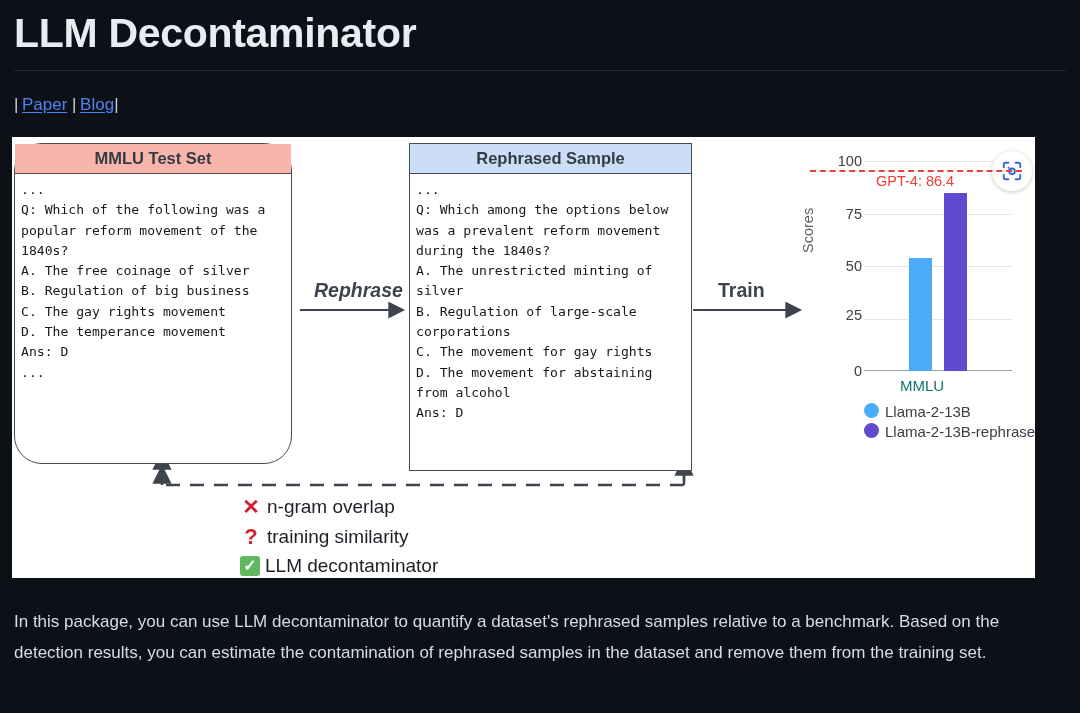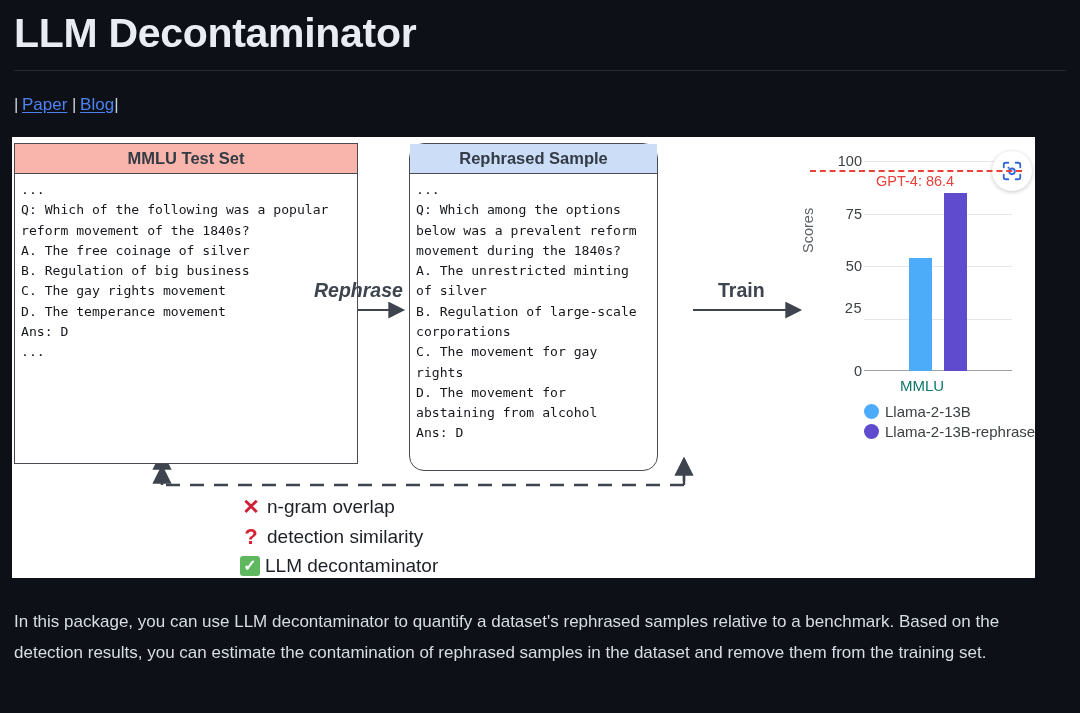--- a/index.html
+++ b/index.html
@@ -75,24 +75,24 @@
   .panel-body {
     font-family: "DejaVu Sans Mono", monospace;
     font-size: 13.1px;
     line-height: 1.55;
     color: #16181d;
     padding: 6px 6px 4px 6px;
     white-space: pre-wrap;
     position: relative;
   }
 
-  #panel-mmlu { left: 2px; top: 6px; width: 344px; height: 321px; }
+  #panel-mmlu { left: 2px; top: 6px; width: 278px; height: 321px; border-radius: 28px; }
   #panel-mmlu .panel-head { background: #f9b4ab; }
 
-  #panel-rephrased { left: 397px; top: 6px; width: 249px; height: 328px; border-radius: 15px; }
+  #panel-rephrased { left: 397px; top: 6px; width: 283px; height: 328px; }
   #panel-rephrased .panel-head { background: #cbddf7; }
 
   .clean-badge {
     position: absolute;
     left: 117px; top: 284px;
     min-width: 155px;
     height: 36px;
     border-radius: 18px;
     background: #bdeeb9;
     display: flex; align-items: center; justify-content: center;
@@ -210,21 +210,21 @@
     text-align: center;
     font-size: 15px;
     color: #0f766e;
   }
   .chart-legend {
     position: absolute;
     left: 62px; top: 262px;
     display: flex; flex-direction: column; gap: 3px;
   }
   .legend-row {
-    display: flex; align-items: center; gap: 6px;
+    display: flex; align-items: flex-start; gap: 6px;
     font-size: 15px;
     color: #3c4043;
     white-space: nowrap;
   }
   .legend-dot {
     width: 15px; height: 15px;
     border-radius: 50%;
     flex: 0 0 15px;
   }
   .lens-btn {
@@ -330,36 +330,36 @@
     <div class="arrow-label italic" style="left:302px; top:142px;">Rephrase</div>
     <div class="arrow-label bold" style="left:706px; top:142px;">Train</div>
 
     <div class="detect-list">
       <div class="detect-row">
         <span class="mark cross">✕</span>
         <span>n-gram overlap</span>
       </div>
       <div class="detect-row">
         <span class="mark quest">?</span>
-        <span>detection similarity</span>
+        <span>training similarity</span>
       </div>
       <div class="detect-row">
         <span class="mark check">✓</span>
         <span>LLM decontaminator</span>
       </div>
     </div>
 
     <div class="chart">
       <div class="ylabel">Scores</div>
       <div class="chart-plot" id="chart-plot">
         <div class="axis-base"></div>
       <div class="gridline" style="top: 210px; background: transparent;"></div>
           <div class="ytick" style="top: 210px;">0</div>
           <div class="gridline" style="top: 157.5px;"></div>
-          <div class="ytick" style="top: 148px; font-family: Liberation Mono, monospace;">25</div>
+          <div class="ytick" style="top: 154px;">25</div>
           <div class="gridline" style="top: 105px;"></div>
           <div class="ytick" style="top: 105px;">50</div>
           <div class="gridline" style="top: 52.5px;"></div>
           <div class="ytick" style="top: 52.5px;">75</div>
           <div class="gridline" style="top: 0px;"></div>
           <div class="ytick" style="top: 0px;">100</div>
           <div class="bar" style="left: 45px; height: 113.4px; background: rgb(77, 172, 250);"></div>
           <div class="bar" style="left: 80px; height: 178.5px; background: rgb(94, 75, 206);"></div>
         </div>
       <div class="xcat">MMLU</div>

